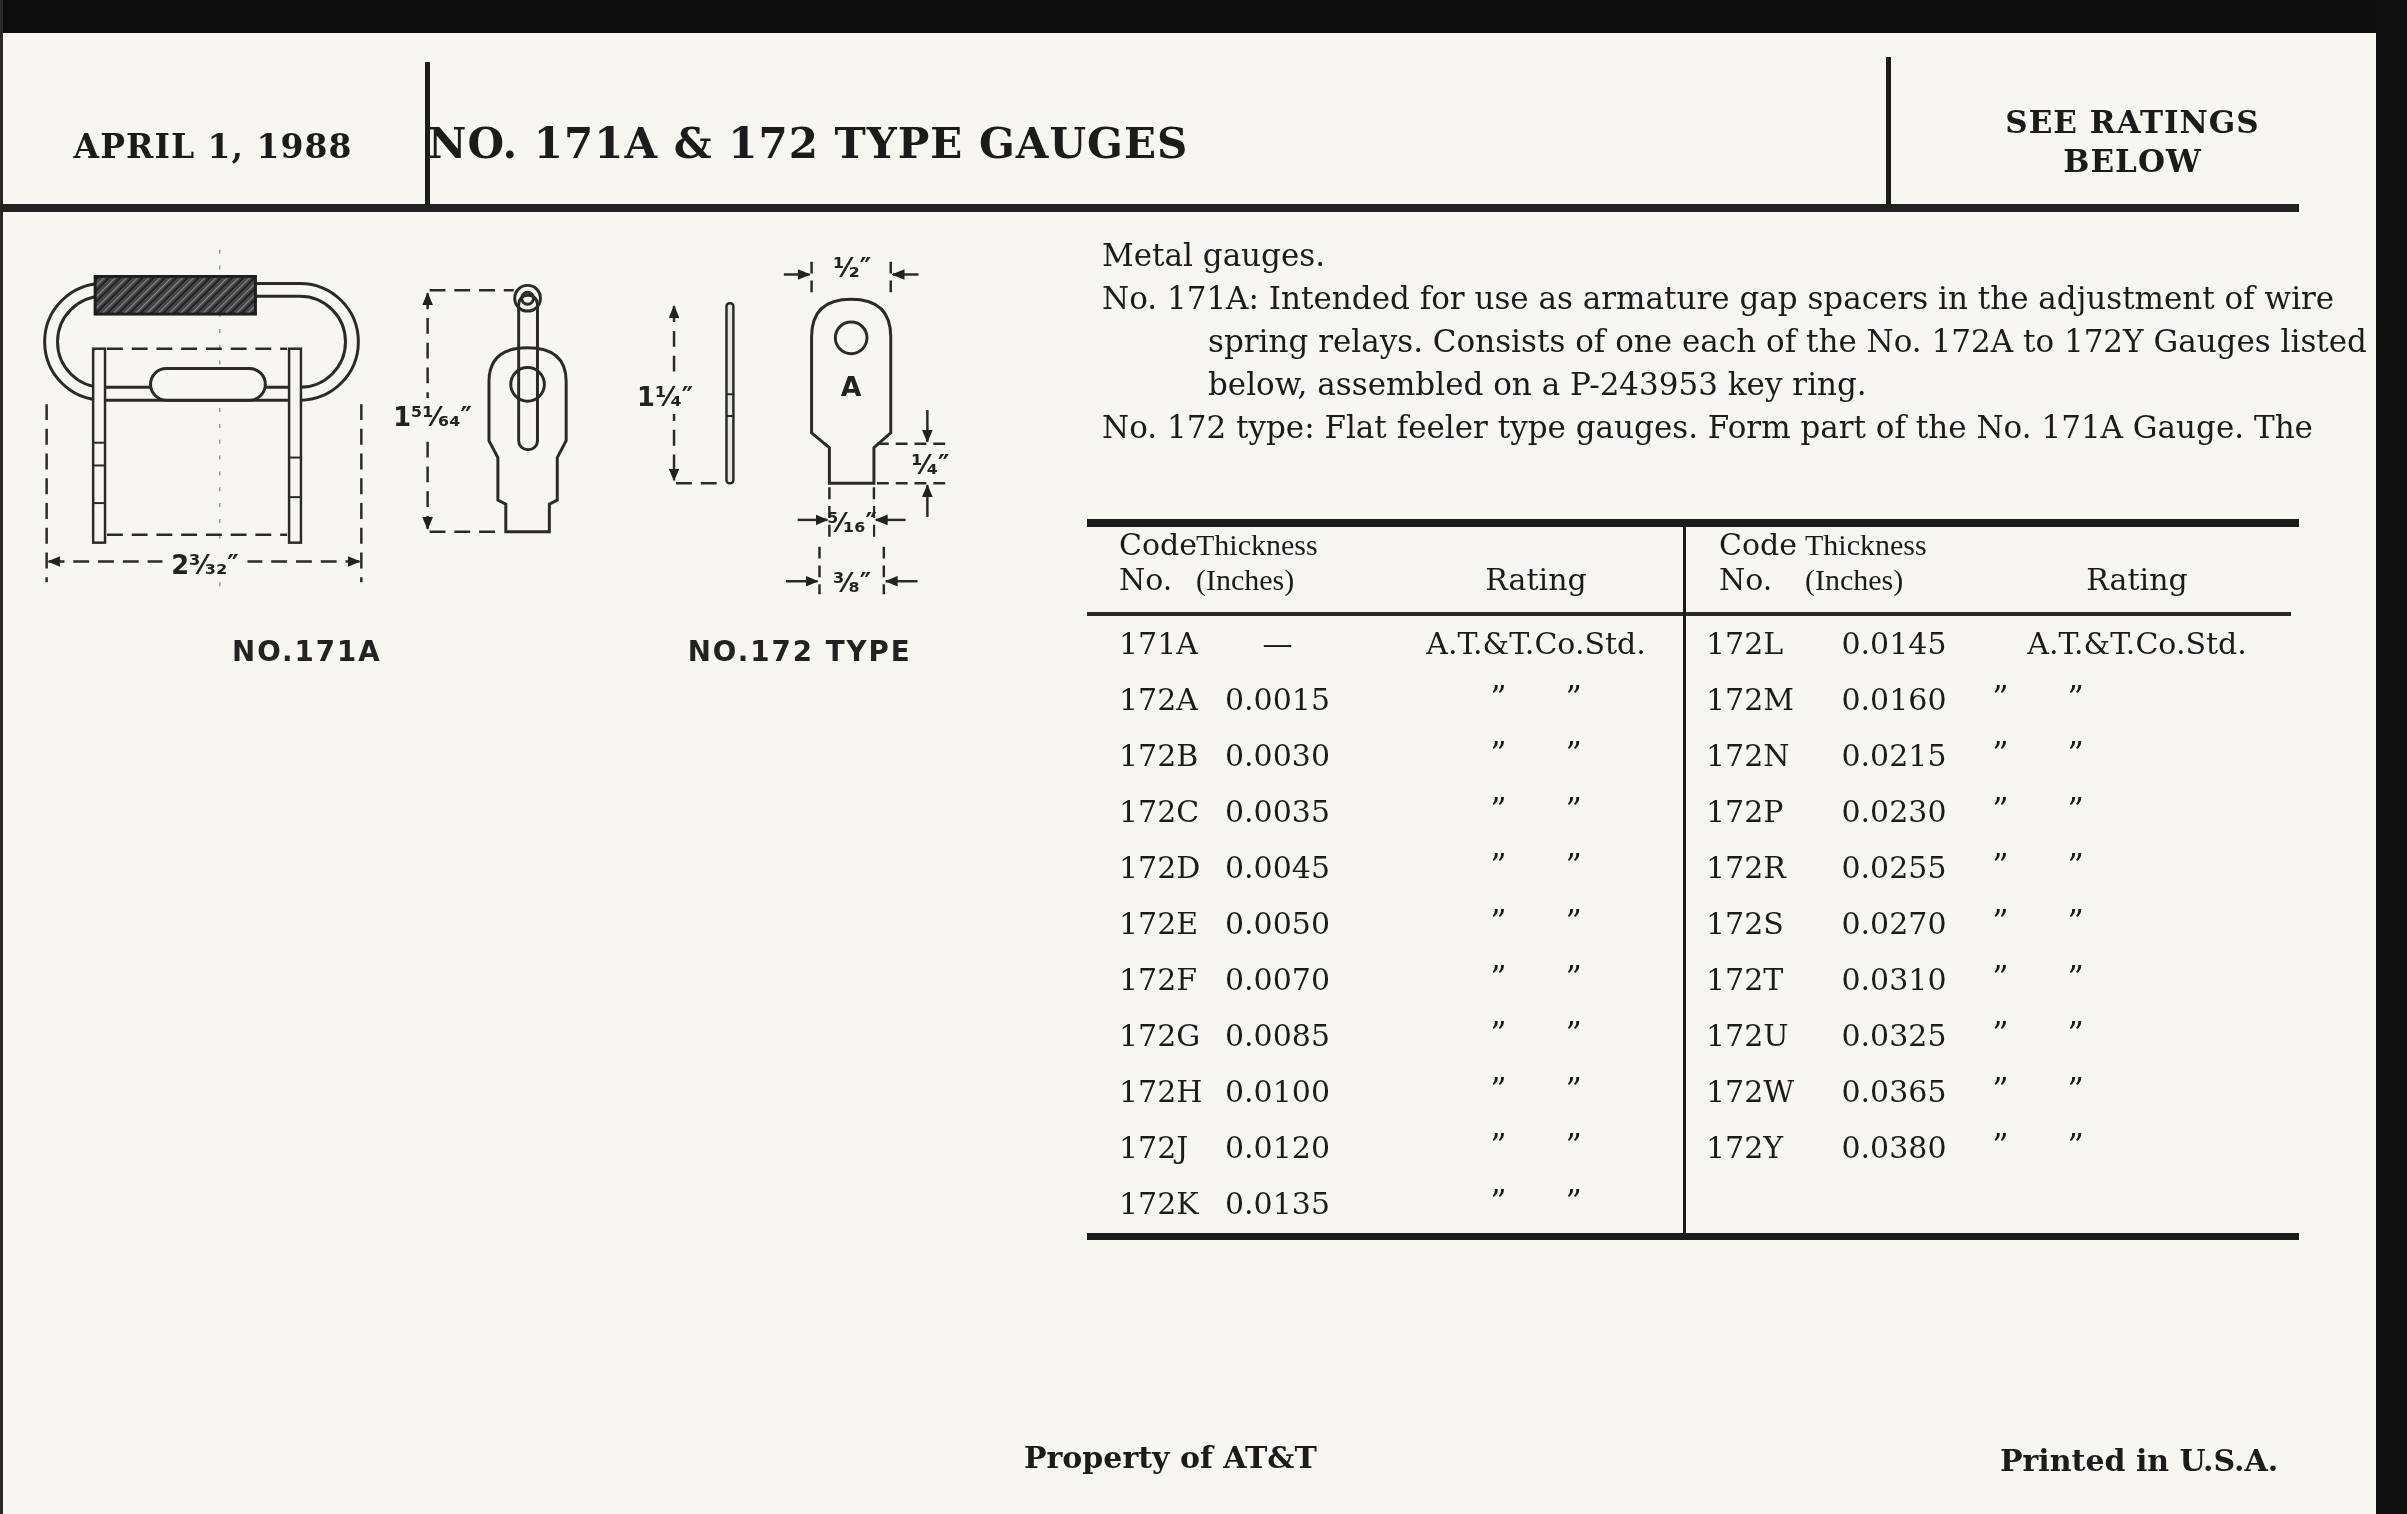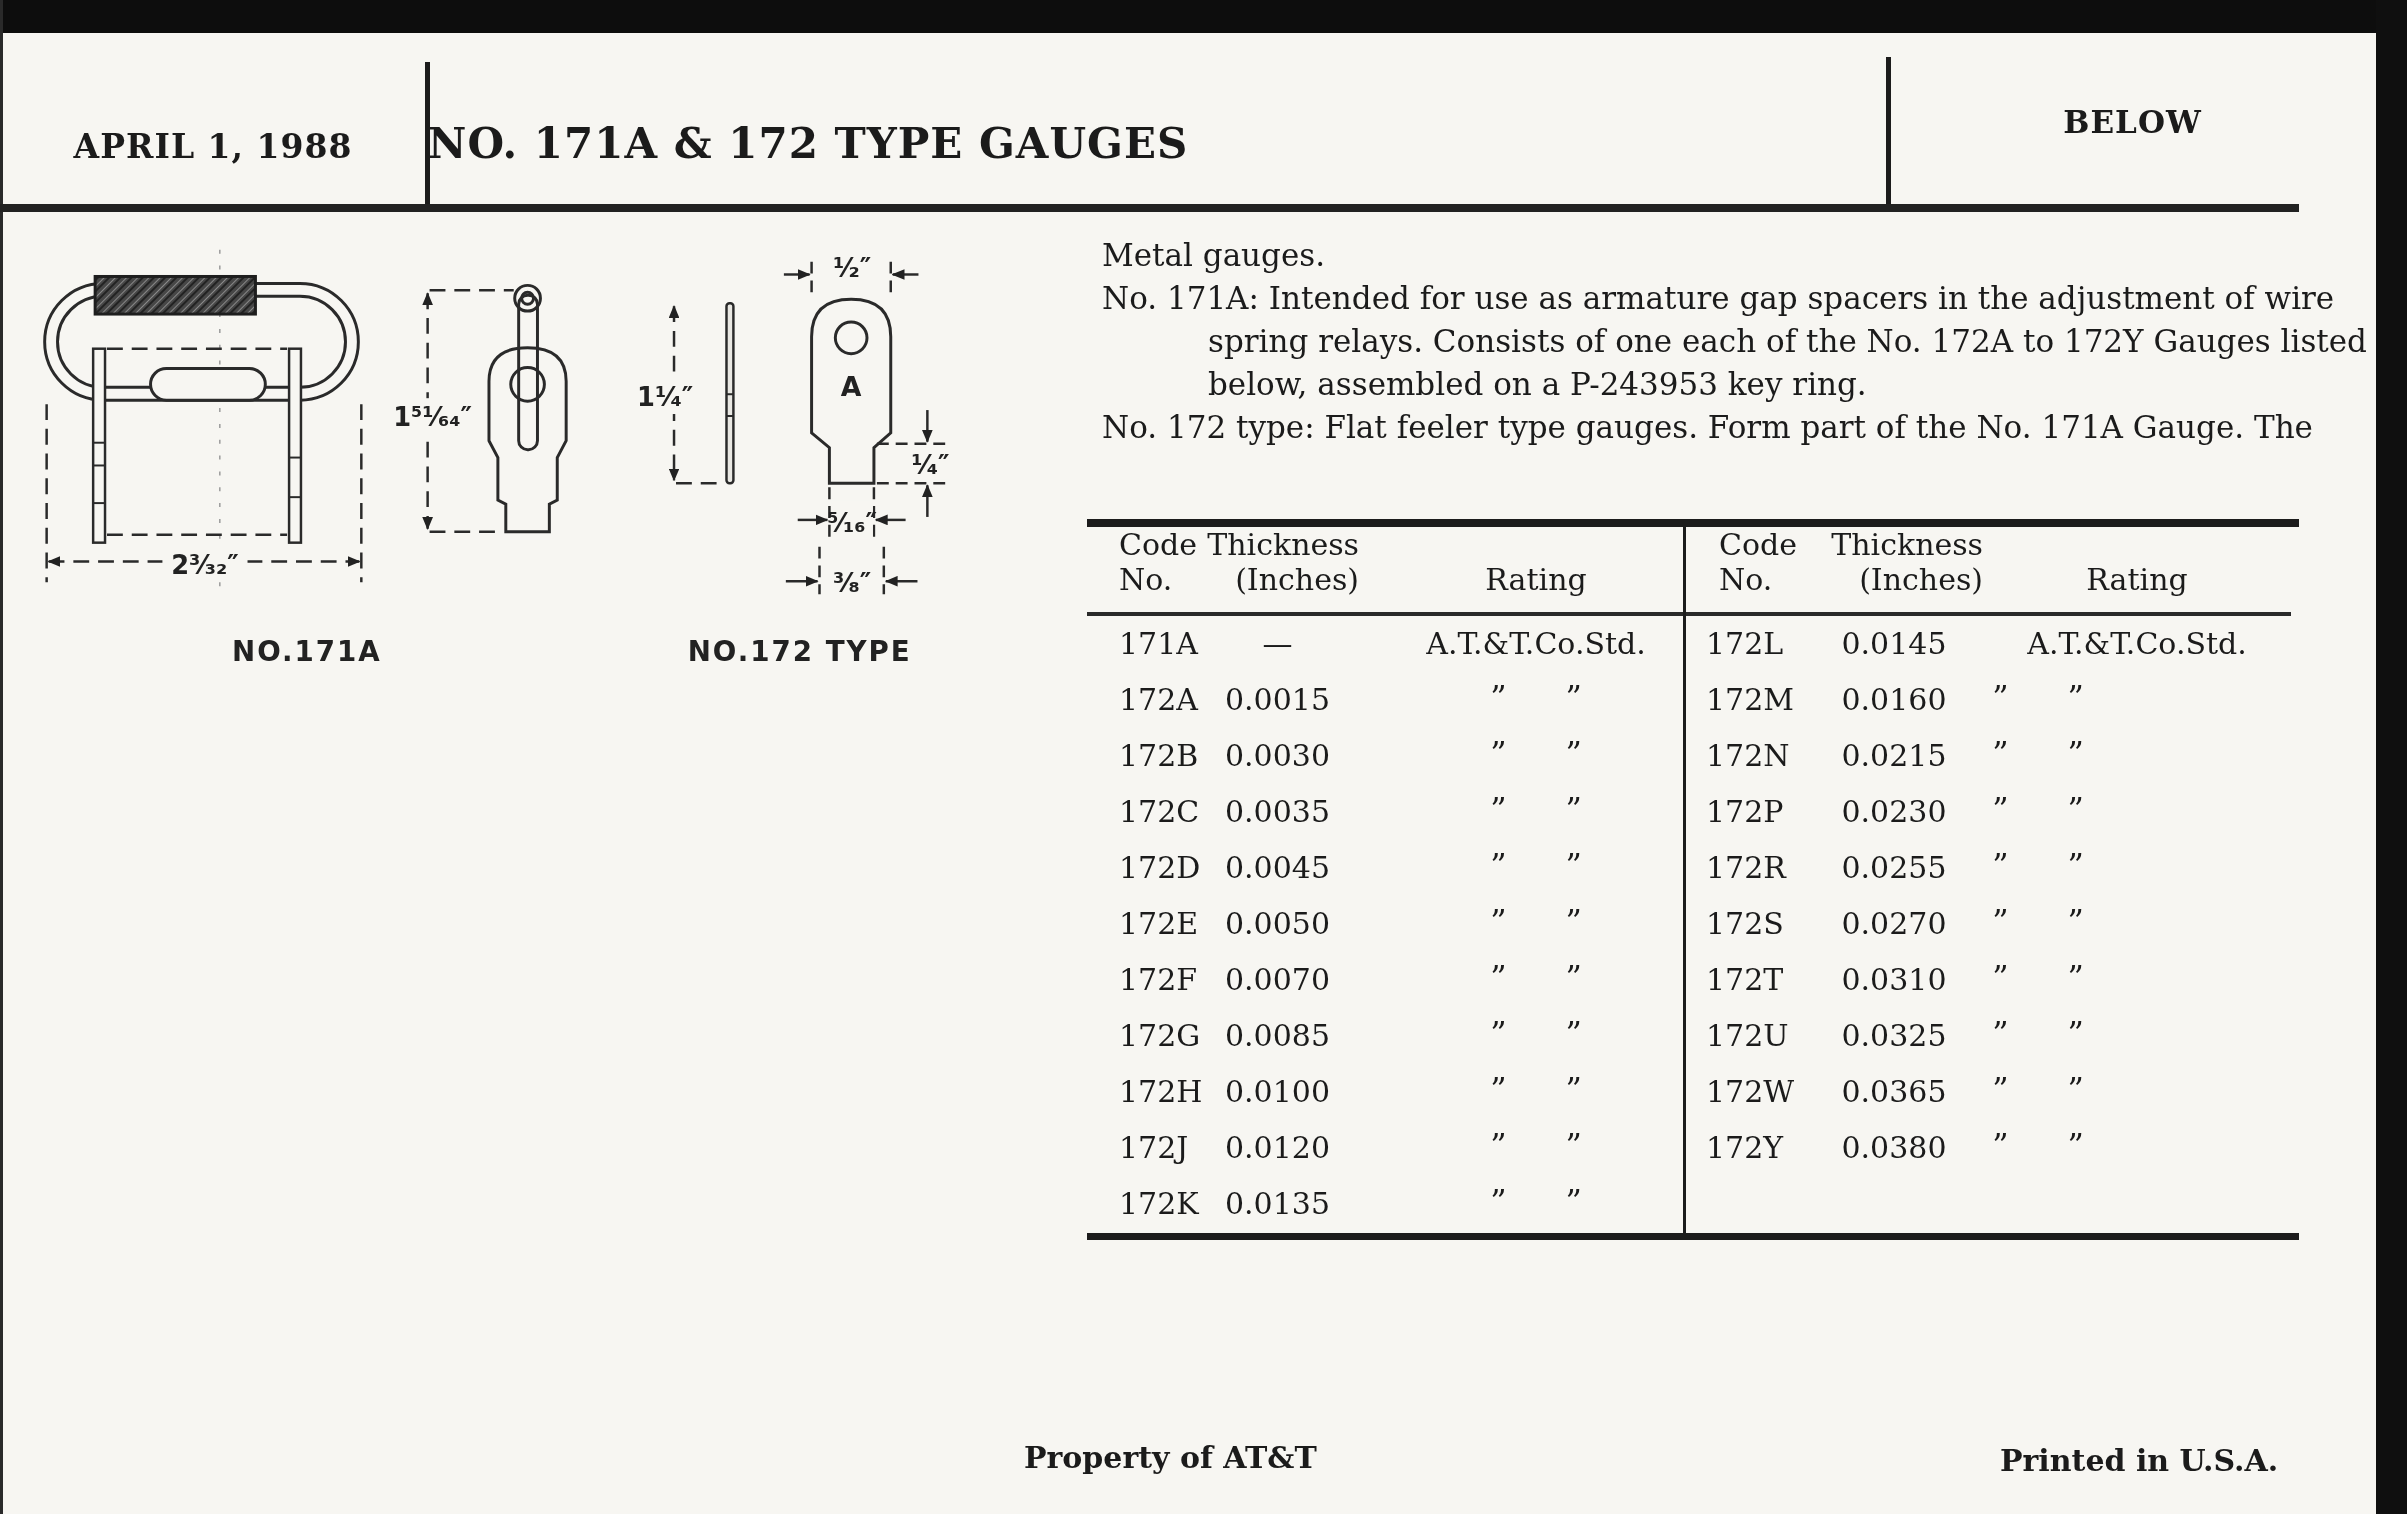--- a/index.html
+++ b/index.html
@@ -32,21 +32,21 @@
   .thalf{height:100%;}
   .thalf.left{width:596px;}
   .thalf.right{width:605px;}
   .tdivider{width:3px;background:#1c1c1c;height:100%;}
   .thead{height:89px;border-bottom:4px solid #2a2a2a;box-sizing:border-box;display:grid;font-size:30px;}
   .left .thead,.left .trow{grid-template-columns:109px 163px 1fr;}
   .right .thead,.right .trow{grid-template-columns:119px 178px 1fr;}
   .th{display:flex;flex-direction:column;justify-content:flex-end;line-height:35px;padding-bottom:22px;}
   .th-code{padding-left:32px;}
   .right .th-code{padding-left:33px;}
-  .th-thick{text-align:right;}
+  .th-thick{text-align:left;font-family:Liberation Serif, serif;}
   .th-rating{text-align:center;align-items:center;}
   .left .th-rating{padding-left:30px;}
   .trow{display:grid;height:56px;font-size:30px;line-height:56px;}
   .td-code{padding-left:32px;}
   .right .td-code{padding-left:20px;}
   .td-thick{text-align:center;}
   .td-rating.rating-text{text-align:center;}
   .left .td-rating{padding-left:30px;}
   .td-rating.rating-ditto{display:flex;justify-content:center;gap:59px;font-size:32px;}
   .right .td-rating.rating-ditto{transform:translateX(-99px);}
@@ -62,20 +62,21 @@
 </head>
 <body>
 
 <div class="abs bar-top"></div>
 <div class="abs bar-right"></div>
 <div class="abs bar-left"></div>
 
 <div class="abs hdr-date">APRIL 1, 1988</div>
 <div class="abs hdr-title">NO. 171A &amp; 172 TYPE GAUGES</div>
 <div class="abs hdr-note">
+  <div>SEE RATINGS</div>
   <div>BELOW</div>
 </div>
 <div class="abs vline v1"></div>
 <div class="abs vline v2"></div>
 <div class="abs hrule"></div>
 
 <svg class="abs" style="left:0;top:226px;" width="1069" height="475" viewBox="0 228 1080 480">
   <defs>
     <marker id="mA" viewBox="0 0 12 10" refX="11" refY="5" markerWidth="13" markerHeight="11" orient="auto-start-reverse" markerUnits="userSpaceOnUse">
       <path d="M0,0 L12,5 L0,10 Z" fill="#222"></path>

